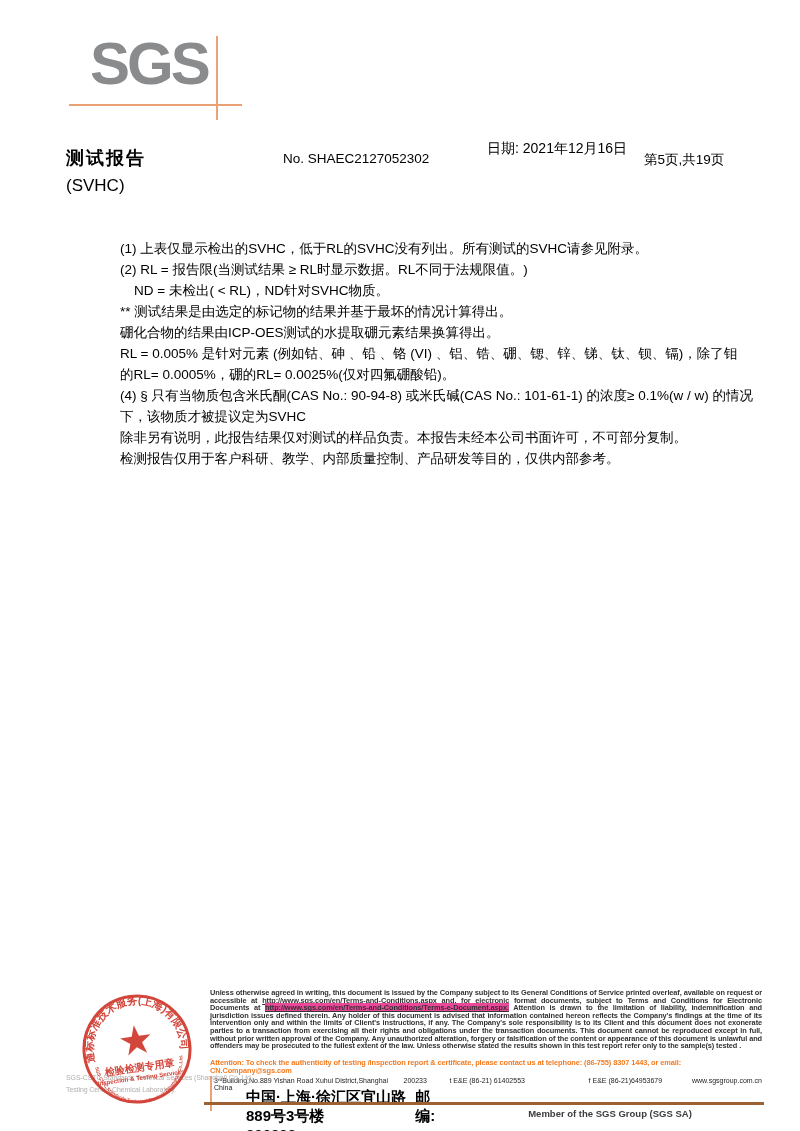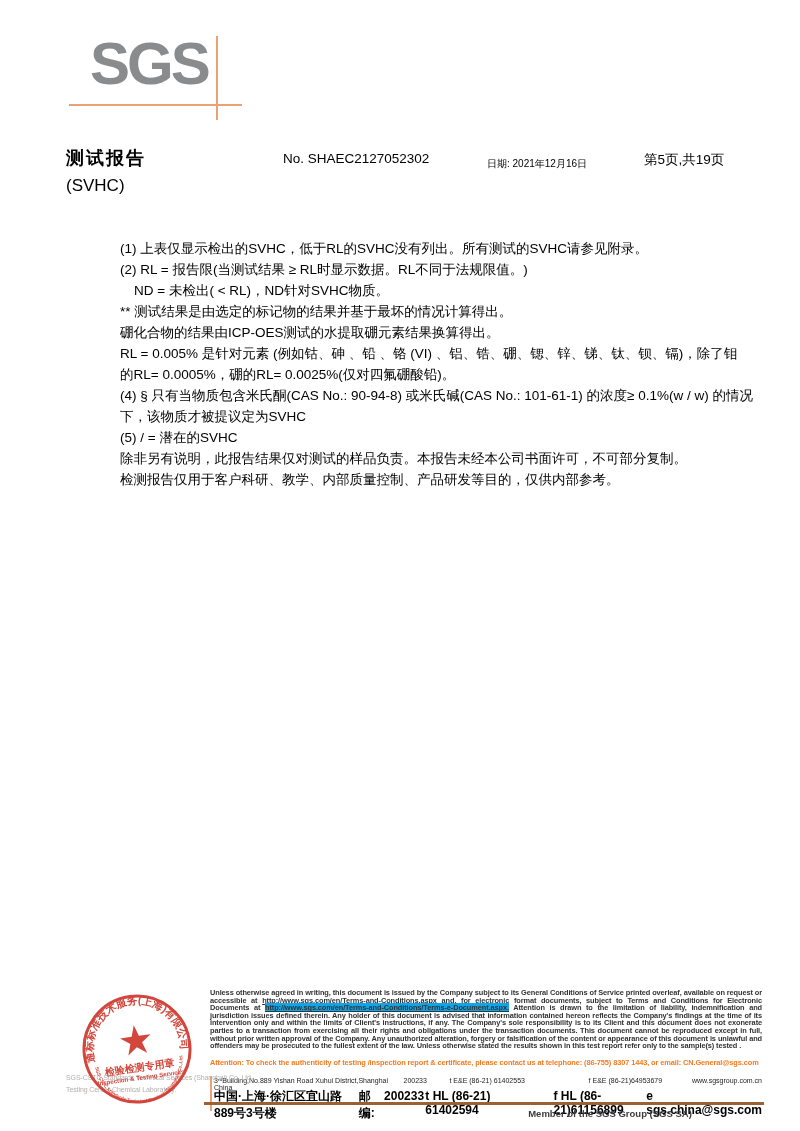--- a/index.html
+++ b/index.html
@@ -24,52 +24,52 @@
     left:90px;top:34px;font-size:60px;font-weight:900;letter-spacing:-3px;
     color:var(--logo-gray);line-height:1;
   }
   .logo-hline{left:69px;top:104px;width:173px;height:2px;background:var(--accent-orange);}
   .logo-vline{left:216px;top:36px;width:2px;height:84px;background:var(--accent-orange);}
 
   
   .title1{left:66px;top:146px;font-size:18px;font-weight:700;letter-spacing:2px;}
   .title2{left:66px;top:176px;font-size:17px;font-weight:400;}
   .report-no{left:283px;top:151px;font-size:13.5px;}
-  .report-date{left:487px;top:157px;font-size:10px;}
+  .report-date{left:487px;top:140px;font-size:14px;}
   .report-page{left:644px;top:151px;font-size:13.5px;}
 
   
   #notes{left:66px;top:238px;width:676px;font-size:13.5px;line-height:21px;}
   .note-heading{letter-spacing:1px;}
   .note-line{padding-left:54px;white-space:nowrap;}
   .note-line.sub{padding-left:68px;}
 
   
   #stamp-wrap{left:76px;top:988px;width:122px;height:122px;opacity:.92;z-index:2;}
   .company-line{left:66px;color:var(--company-gray);font-size:7px;white-space:nowrap;z-index:1;letter-spacing:-.1px;}
   .company-line.l1{top:1074px;}
   .company-line.l2{top:1086px;}
 
   
   #legal{
     left:210px;top:989px;width:552px;font-size:7.4px;line-height:7.6px;
     text-align:justify;color:var(--legal-ink);font-weight:600;letter-spacing:-.1px;
   }
   #legal .url{text-decoration:underline;}
-  #legal .url.hl{background:#0ea5e9;text-decoration:underline;}
+  #legal .url.hl{background:#ec4899;text-decoration:underline;}
   #attention{
     left:210px;top:1059px;width:552px;font-size:7.4px;line-height:8px;
     color:var(--attention-orange);font-weight:700;letter-spacing:-.1px;
   }
 
   
   #addr{left:214px;top:1077px;width:548px;}
   .addr-row{display:flex;align-items:baseline;}
   .addr-row.en{font-size:7px;color:#222;height:11px;}
-  .addr-row.cn{font-size:12px;font-weight:700;height:13px;}
+  .addr-row.cn{font-size:15px;font-weight:700;height:13px;flex-direction:column;}
   .addr-c1{width:198px;display:flex;}
   .addr-c1 .pclabel{margin-left:auto;padding-right:4px;}
   .addr-c2{width:48px;}
   .addr-c3{width:112px;}
   .addr-c4{width:108px;margin-left:32px;}
   .addr-c5{flex:1;}
   .footer-vline{left:210px;top:1076px;width:2px;height:35px;background:var(--accent-orange);}
   .footer-hline{left:204px;top:1102px;width:560px;height:2.5px;background:var(--footer-rule);}
   .member-line{left:450px;top:1108px;width:320px;text-align:center;font-size:9.5px;font-weight:700;color:#3c3c3c;}
 </style>
@@ -89,21 +89,20 @@
 <div class="abs" id="notes">
   <div class="note-line">(1) 上表仅显示检出的SVHC，低于RL的SVHC没有列出。所有测试的SVHC请参见附录。</div>
   <div class="note-line">(2) RL = 报告限(当测试结果 ≥ RL时显示数据。RL不同于法规限值。)</div>
   <div class="note-line sub">ND = 未检出( &lt; RL)，ND针对SVHC物质。</div>
   <div class="note-line">** 测试结果是由选定的标记物的结果并基于最坏的情况计算得出。</div>
   <div class="note-line">硼化合物的结果由ICP-OES测试的水提取硼元素结果换算得出。</div>
   <div class="note-line">RL = 0.005% 是针对元素 (例如钴、砷 、铅 、铬 (VI) 、铝、锆、硼、锶、锌、锑、钛、钡、镉)，除了钼</div>
   <div class="note-line">的RL= 0.0005%，硼的RL= 0.0025%(仅对四氟硼酸铅)。</div>
   <div class="note-line">(4) § 只有当物质包含米氏酮(CAS No.: 90-94-8) 或米氏碱(CAS No.: 101-61-1) 的浓度≥ 0.1%(w / w) 的情况</div>
   <div class="note-line">下，该物质才被提议定为SVHC</div>
-  <div class="note-line">(5) / = 潜在的SVHC</div>
   <div class="note-line">除非另有说明，此报告结果仅对测试的样品负责。本报告未经本公司书面许可，不可部分复制。</div>
   <div class="note-line">检测报告仅用于客户科研、教学、内部质量控制、产品研发等目的，仅供内部参考。</div>
 </div>
 
 <div class="abs" id="stamp-wrap">
   <svg width="122" height="122" viewBox="0 0 122 122">
     <defs>
       <path id="arcTop" d="M 20 76 A 44 44 0 1 1 102 76" fill="none"></path>
       <path id="arcBottom" d="M 17 71 A 44 44 0 0 0 105 71" fill="none"></path>
     </defs>
@@ -119,21 +118,21 @@
       <text x="61" y="83" text-anchor="middle" font-size="10" font-weight="700" fill="#cf372c">检验检测专用章</text>
       <text x="61" y="92" text-anchor="middle" font-size="6.2" font-weight="700" fill="#cf372c">Inspection &amp; Testing Services</text>
     </g>
   </svg>
 </div>
 <div class="abs company-line l1">SGS-CSTC Standards Technical Services (Shanghai) Co.,Ltd.</div>
 <div class="abs company-line l2">Testing Center-Chemical Laboratory.</div>
 
 <div class="abs" id="legal"><span>Unless otherwise agreed in writing, this document is issued by the Company subject to its General Conditions of Service printed overleaf, available on request or accessible at </span><span class="url">http://www.sgs.com/en/Terms-and-Conditions.aspx</span><span> and, for electronic format documents, subject to Terms and Conditions for Electronic Documents at </span><span class="url hl">http://www.sgs.com/en/Terms-and-Conditions/Terms-e-Document.aspx.</span><span> Attention is drawn to the limitation of liability, indemnification and jurisdiction issues defined therein. Any holder of this document is advised that information contained hereon reflects the Company's findings at the time of its intervention only and within the limits of Client's instructions, if any. The Company's sole responsibility is to its Client and this document does not exonerate parties to a transaction from exercising all their rights and obligations under the transaction documents. This document cannot be reproduced except in full, without prior written approval of the Company. Any unauthorized alteration, forgery or falsification of the content or appearance of this document is unlawful and offenders may be prosecuted to the fullest extent of the law. Unless otherwise stated the results shown in this test report refer only to the sample(s) tested .</span></div>
 
-<div class="abs" id="attention"><span>Attention: To check the authenticity of testing /inspection report &amp; certificate, please contact us at telephone: (86-755) 8307 1443, or email: </span><span>CN.General@sgs.com</span></div>
+<div class="abs" id="attention"><span>Attention: To check the authenticity of testing /inspection report &amp; certificate, please contact us at telephone: (86-755) 8307 1443, or email: </span><span>CN.Company@sgs.com</span></div>
 
 <div class="abs footer-vline"></div>
 <div class="abs" id="addr">
   <div class="addr-row en">
     <div class="addr-c1">
         <span>3ʳᵈBuilding,No.889 Yishan Road Xuhui District,Shanghai China</span>
       </div>
     <div class="addr-c2">200233</div>
     <div class="addr-c3">t E&amp;E (86-21) 61402553</div>
     <div class="addr-c4">f E&amp;E (86-21)64953679</div>

